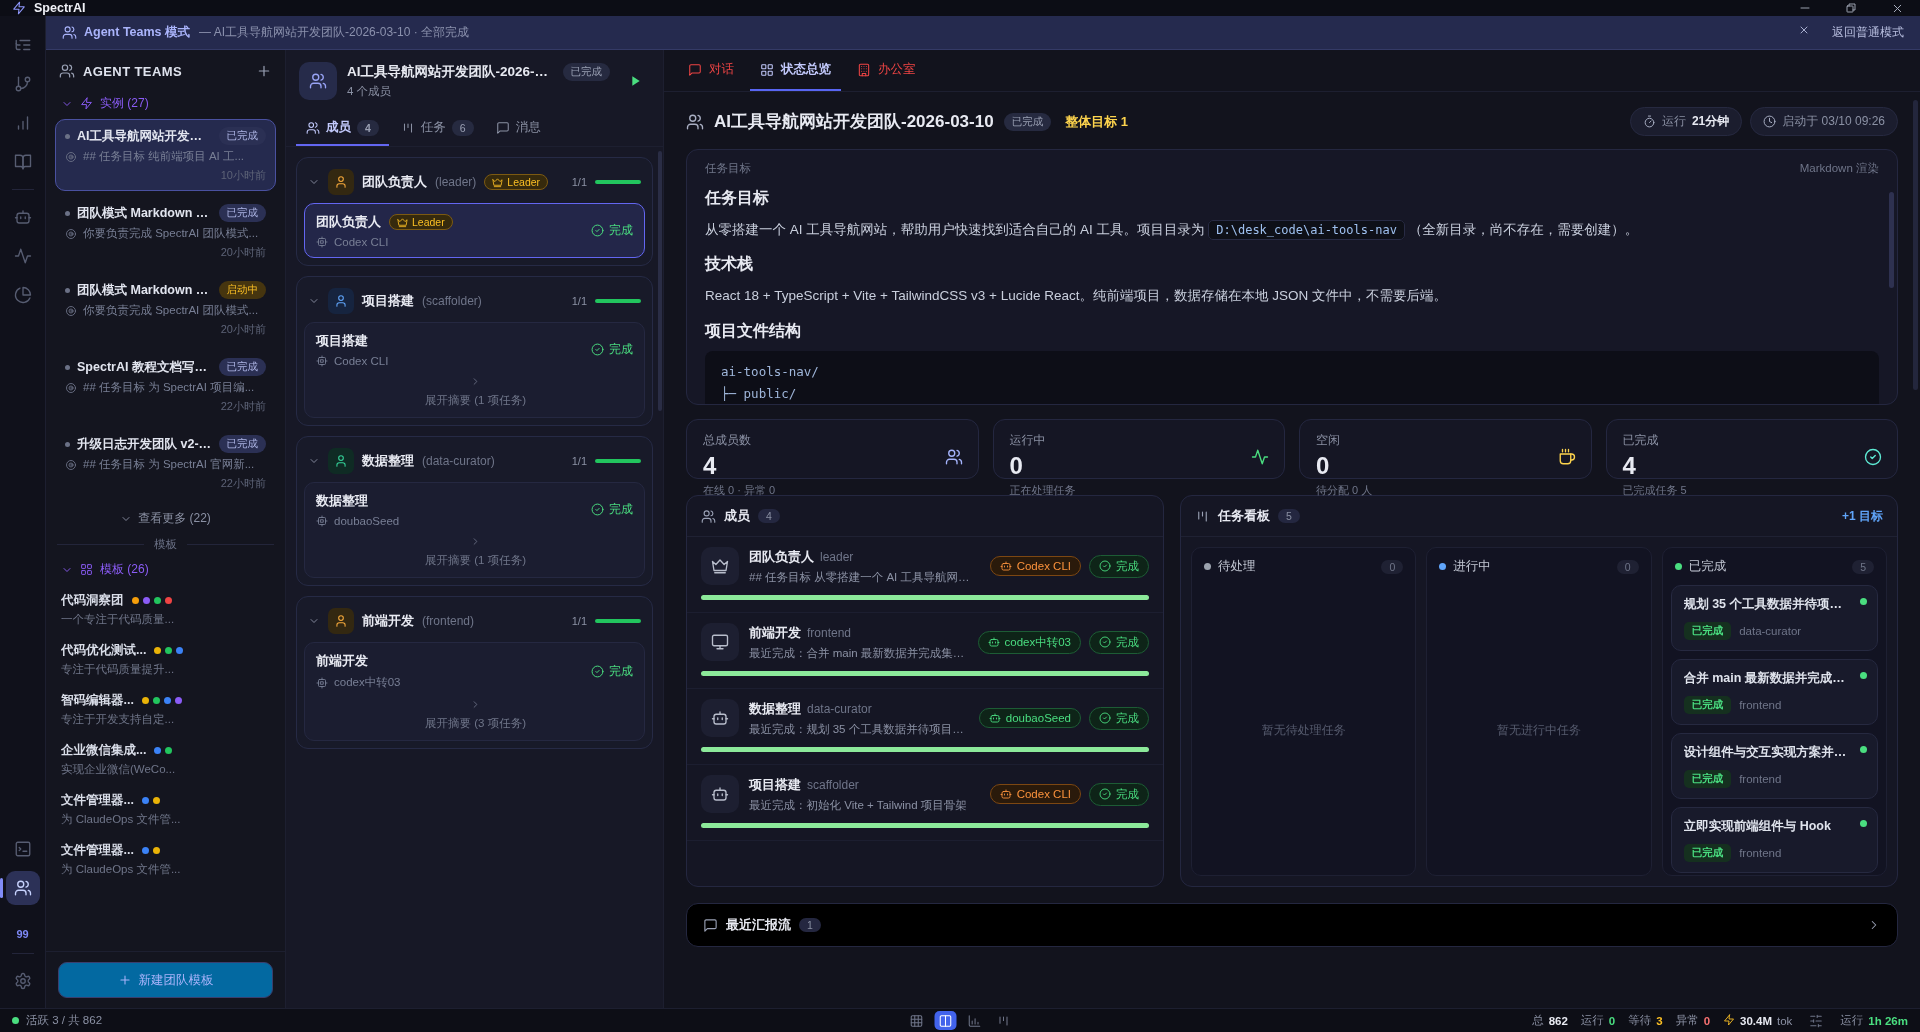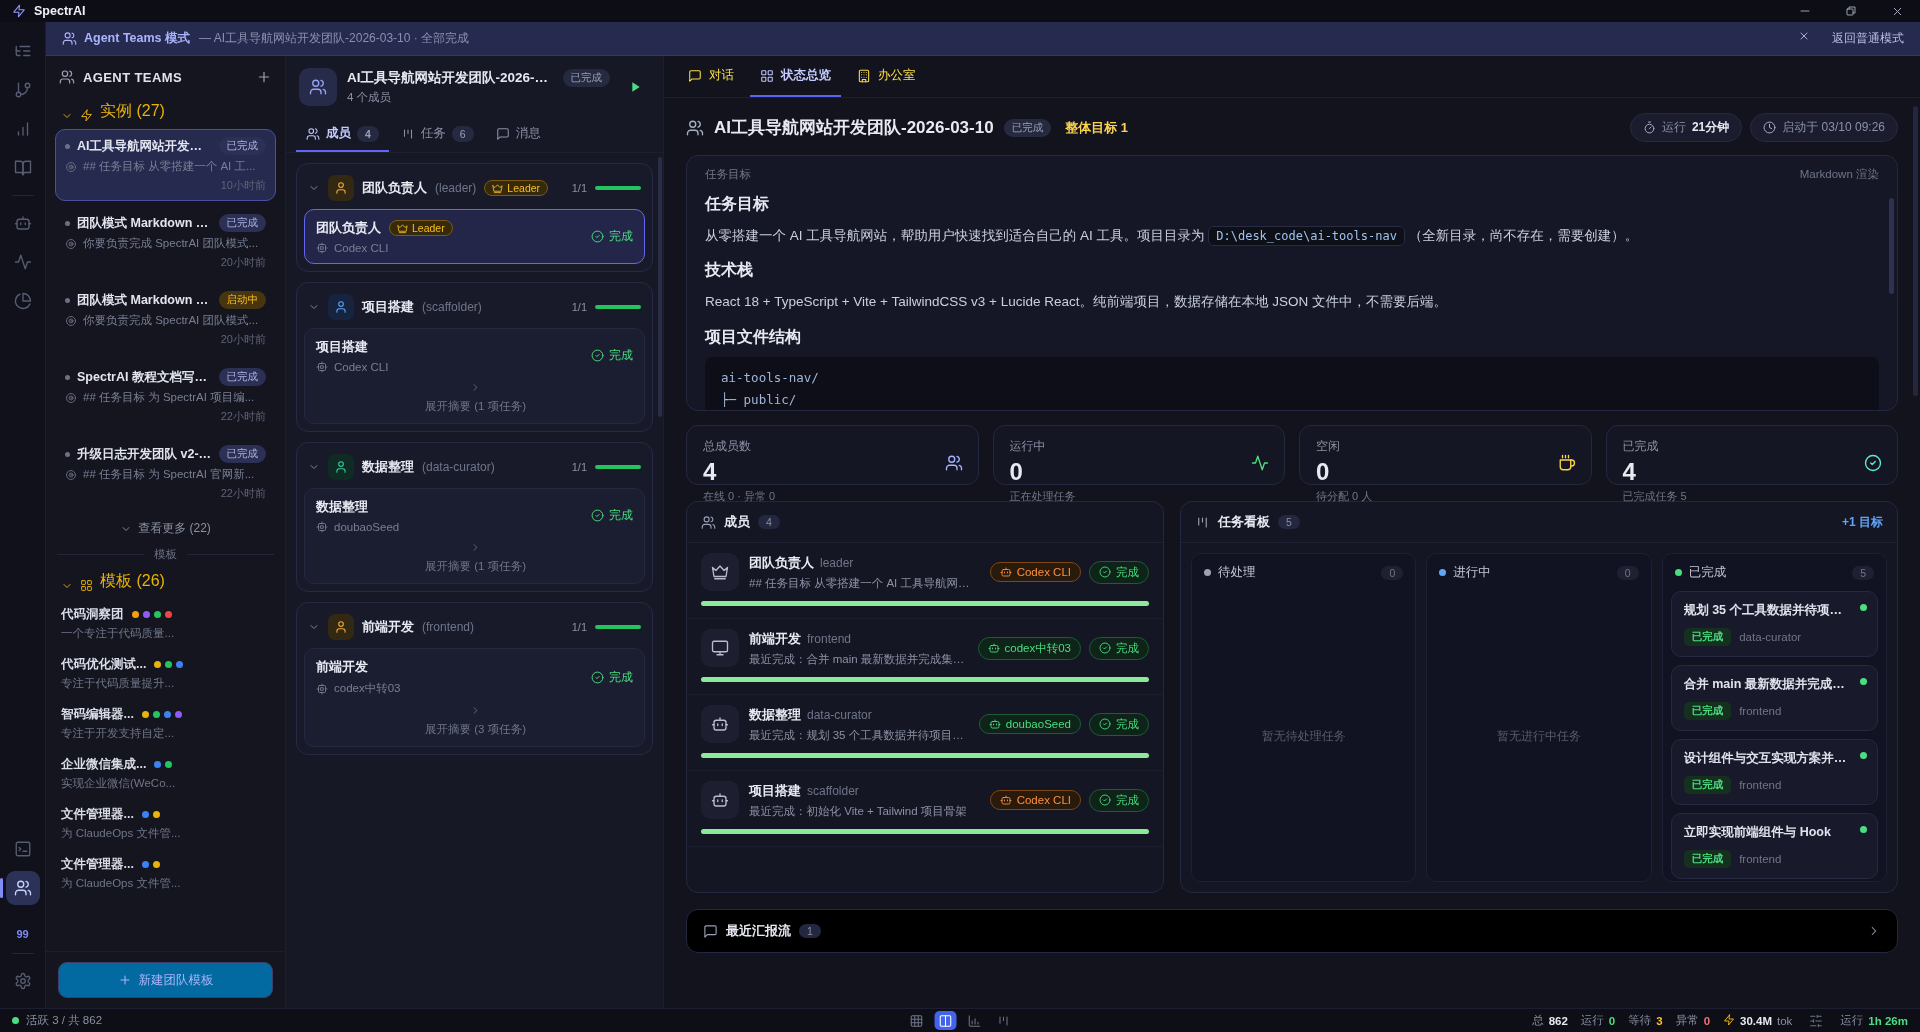--- a/index.html
+++ b/index.html
@@ -6,21 +6,21 @@
   html,body { background:#0b0c13; }
   body { font-family:"Liberation Sans",sans-serif; }
   .app { width:1920px; height:1032px; display:flex; flex-direction:column; background:#12131d; color:#e8eaf2; font-size:12.5px; overflow:hidden; position:relative; }
 
   .ic { display:inline-flex; flex:none; }
   .ic svg { width:100%; height:100%; display:block; }
   .i11{width:11px;height:11px}.i12{width:12px;height:12px}.i13{width:13px;height:13px}.i14{width:14px;height:14px}
   .i15{width:15px;height:15px}.i16{width:16px;height:16px}.i18{width:18px;height:18px}
 
   
-  .titlebar { height:22px; flex:none; background:#0c0d15; display:flex; align-items:center; padding-left:12px; gap:8px; }
+  .titlebar { height:16px; flex:none; background:#0c0d15; display:flex; align-items:center; padding-left:12px; gap:8px; }
   .titlebar .appname { font-size:12.5px; font-weight:bold; color:#f0f1f7; }
   .logo { color:#8e96f9; }
   .win-controls { margin-left:auto; display:flex; height:100%; }
   .winbtn { width:46px; height:100%; display:grid; place-items:center; color:#aab0c0; }
 
   
   .shell { flex:1; display:flex; min-height:0; }
   .rail { width:46px; flex:none; background:#10111b; border-right:1px solid #1d1f30; display:flex; flex-direction:column; align-items:center; padding:12px 0 10px; gap:5px; }
   .rail-btn { width:34px; height:34px; border-radius:9px; display:grid; place-items:center; color:#575d72; position:relative; }
   .rail-btn.active { background:#2c3157; color:#c7d2fe; }
@@ -38,21 +38,21 @@
   .mode-exit { margin-left:auto; color:#b7bdde; font-size:12px; display:flex; align-items:flex-start; gap:22px;font-family:Liberation Serif, serif; }
 
   .content { flex:1; display:flex; min-height:0; }
 
   
   .sidebar { width:240px; flex:none; background:#14151f; border-right:1px solid #1d1f30; display:flex; flex-direction:column; min-height:0; }
   .sb-head { display:flex; align-items:center; gap:8px; padding:13px 13px 9px; color:#dfe3ee; font-weight:bold; font-size:13px; letter-spacing:.4px; }
   .sb-head .ic { color:#9aa1b5; }
   .sb-plus { margin-left:auto; color:#8b91a4; }
   .sb-scroll { flex:1; overflow:hidden; padding:0 9px; }
-  .sb-section { display:flex; align-items:flex-end; gap:7px; color:#eab308; font-size:16px; padding:7px 6px; }
+  .sb-section { display:flex; align-items:center; gap:7px; color:#8b5cf6; font-size:12px; padding:7px 6px; }
   .sb-item { border:1px solid transparent; border-radius:10px; padding:7px 9px; margin-bottom:5px; }
   .sb-item.selected { background:#252a4e; border-color:#4a51a0; }
   .sb-item-top { display:flex; align-items:center; gap:7px; }
   .gdot { width:5px; height:5px; border-radius:50%; background:#6b7186; flex:none; }
   .sb-item-title { font-size:12.5px; color:#e2e5ef; font-weight:bold; white-space:nowrap; overflow:hidden; text-overflow:ellipsis; flex:1; }
   .badge-done { background:#2b3054; color:#aeb6e6; font-size:10.5px; padding:2px 8px; border-radius:999px; flex:none; }
   .badge-run  { background:#46350f; color:#fbbf24; font-size:10.5px; padding:2px 8px; border-radius:999px; flex:none; }
   .sb-item-desc { display:flex; gap:6px; align-items:center; color:#787f95; font-size:11.5px; margin-top:4px; white-space:nowrap; overflow:hidden; }
   .sb-item-desc .ic { color:#6b7186; }
   .sb-item-desc span { overflow:hidden; text-overflow:ellipsis; }
@@ -99,21 +99,21 @@
   .mcard-name-row { display:flex; align-items:center; gap:8px; }
   .mcard-name { font-size:13px; font-weight:bold; }
   .mcard-model { display:flex; gap:6px; align-items:center; color:#787f95; font-size:11.5px; margin-top:5px; }
   .mcard-status { color:#4ade80; font-size:12px; display:flex; gap:5px; align-items:center; flex:none; }
   .mcard-expand { display:flex; gap:6px; align-items:center; color:#6f7589; font-size:11.5px; margin-top:9px; padding-left:2px;flex-direction:column; }
   .tp-scrollthumb { position:absolute; right:1px; top:4px; width:4px; height:260px; background:#2a2d45; border-radius:2px; }
 
   
   .main { flex:1; display:flex; flex-direction:column; min-width:0; background:#12131d; }
   .main-tabs { height:42px; flex:none; display:flex; align-items:stretch; gap:6px; padding:0 14px; border-bottom:1px solid #1d1f30; }
-  .main-tab { display:flex; align-items:center; gap:7px; padding:0 10px; color:#fde047; font-size:12.5px; border-bottom:2px solid transparent; }
+  .main-tab { display:flex; align-items:center; gap:7px; padding:0 10px; color:#ef4444; font-size:12.5px; border-bottom:2px solid transparent; }
   .main-tab.active { color:#c3cafd; border-bottom-color:#5865f2; font-weight:bold; }
   .main-scroll { flex:1; overflow:hidden; padding:15px 22px 0; position:relative; }
   .main-scrollthumb { position:absolute; right:2px; top:8px; width:5px; height:290px; background:#23263c; border-radius:3px; }
 
   .mn-titlerow { display:flex; align-items:center; gap:10px; margin-bottom:13px; }
   .mn-titlerow .ic { color:#aab0c4; }
   .mn-title { font-size:17px; font-weight:bold; }
   .mn-goal { color:#fcd34d; font-weight:bold; font-size:13px; margin-left:4px; }
   .mn-pills { margin-left:auto; display:flex; gap:8px; }
   .pill { display:flex; align-items:center; gap:6px; background:#1b1d2e; border:1px solid #262940; border-radius:999px; padding:5px 12px; font-size:12px; color:#8b91a4; }
@@ -384,21 +384,21 @@
       <span class="badge-done">已完成</span>
                   </div>
     <div class="sb-item-desc">
                     <span class="ic i12">
                       <svg viewBox="0 0 24 24" fill="none" stroke="currentColor" stroke-width="1.8" stroke-linecap="round" stroke-linejoin="round">
                         <circle cx="12" cy="12" r="9"></circle>
                         <circle cx="12" cy="12" r="4"></circle>
                         <circle cx="12" cy="12" r=".5"></circle>
                       </svg>
                     </span>
-                    <span>## 任务目标 从零搭建一个 AI 工...</span>
+                    <span>## 任务目标 纯前端项目 AI 工...</span>
                   </div>
     <div class="sb-item-time">10小时前</div>
   </div>
   <div class="sb-item ">
     <div class="sb-item-top">
                     <span class="gdot"></span>
       <span class="sb-item-title">团队模式 Markdown 渲...</span>
       <span class="badge-done">已完成</span>
                   </div>
     <div class="sb-item-desc">

